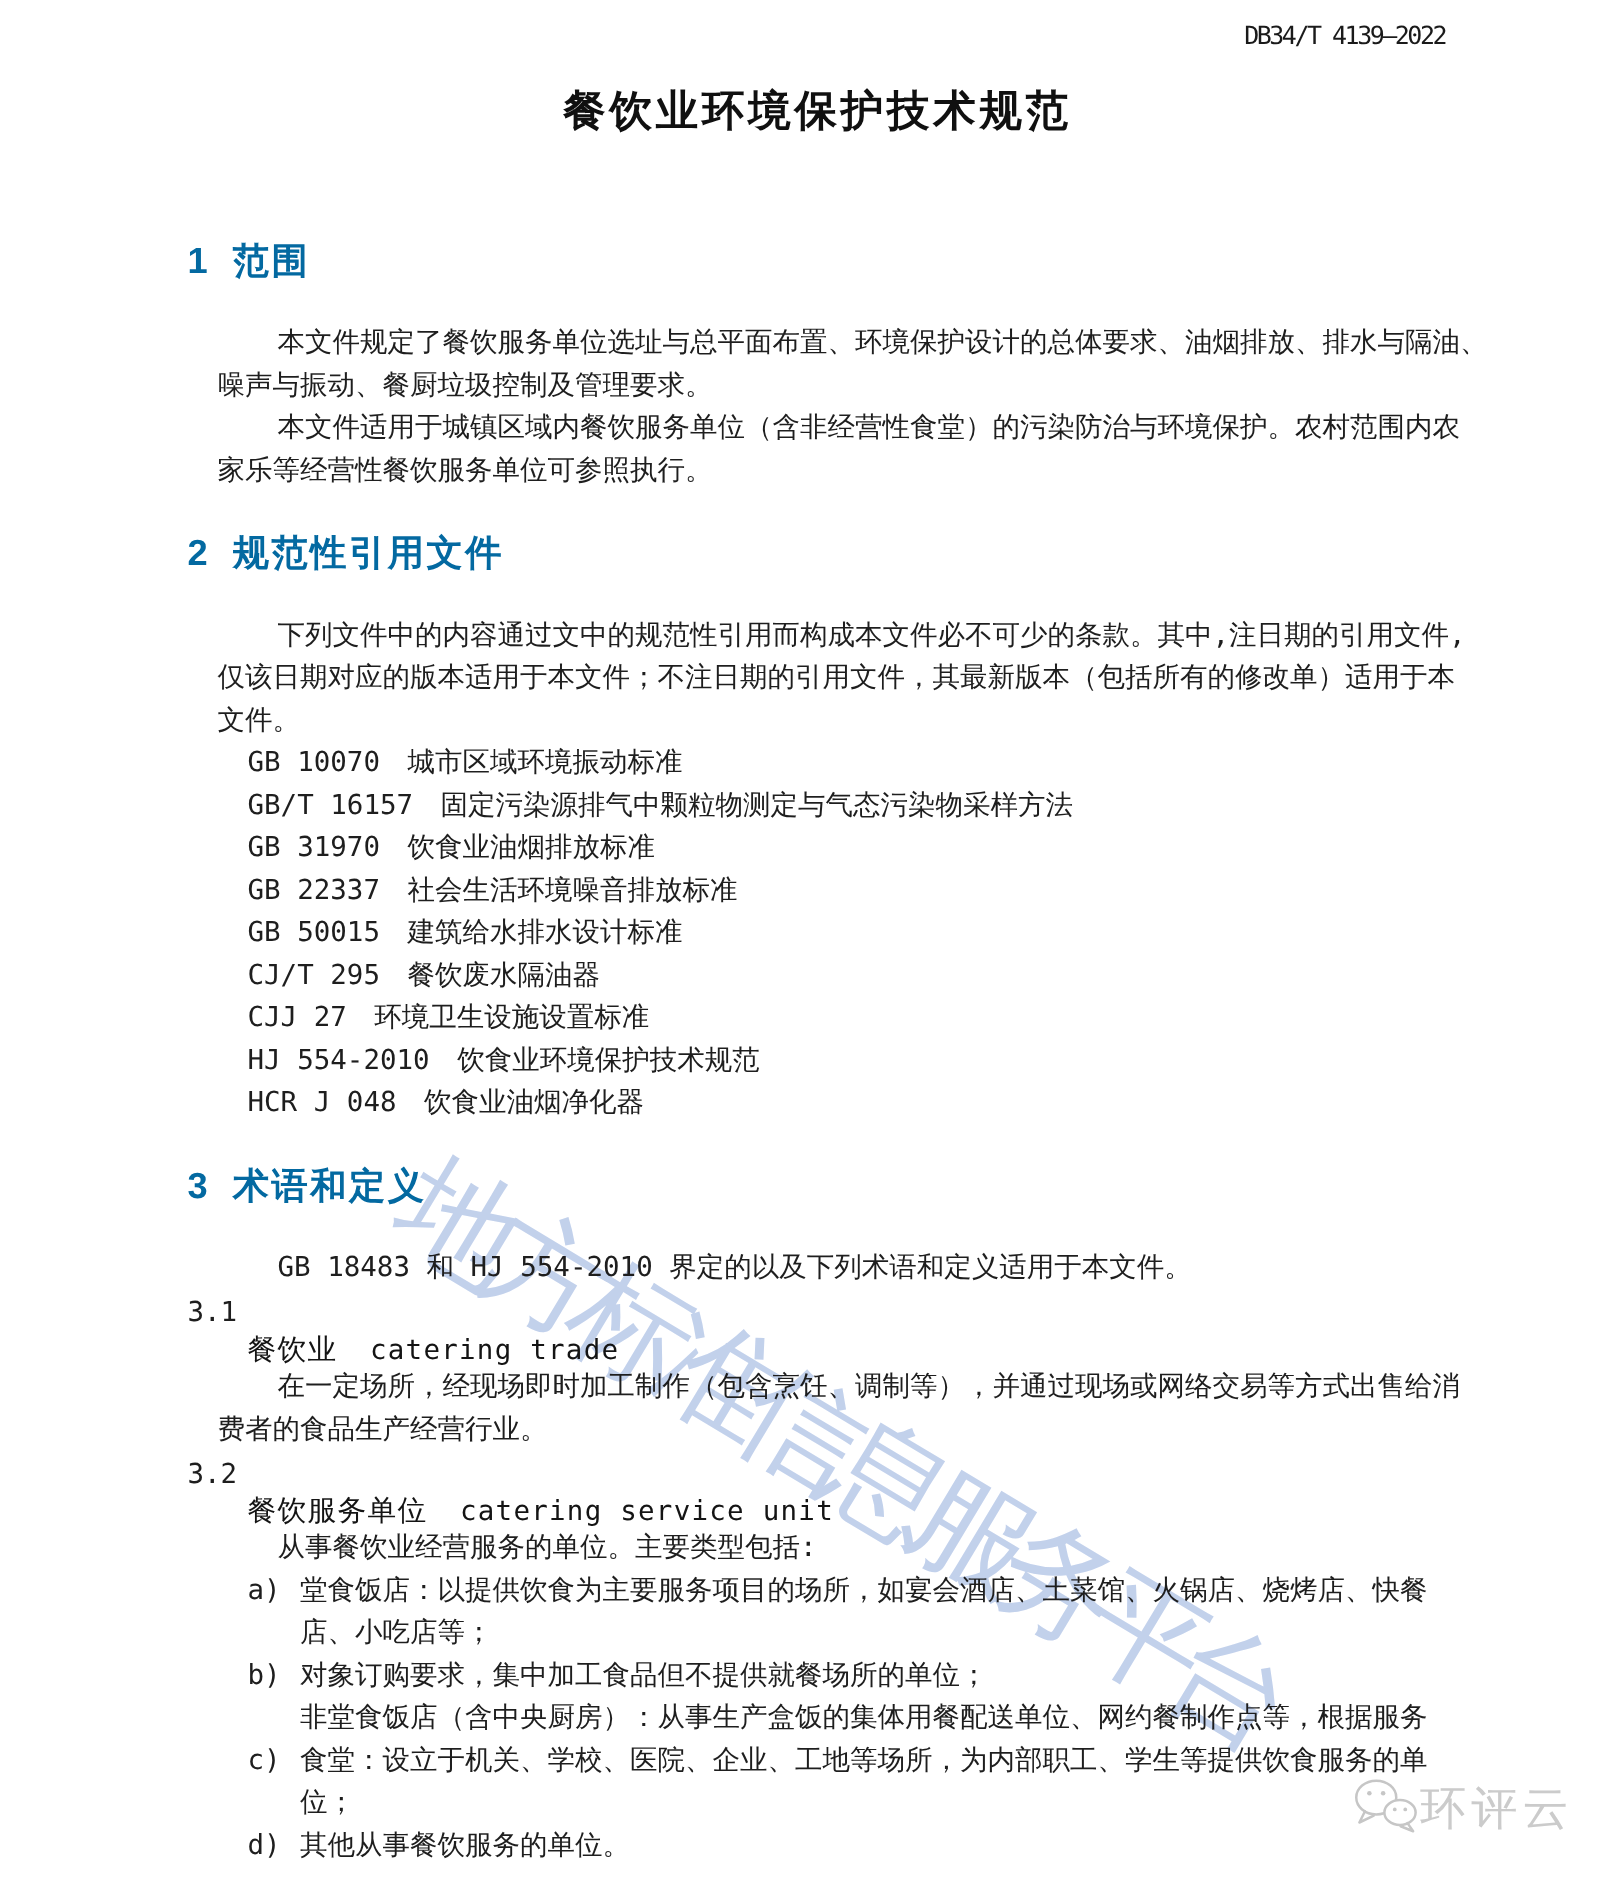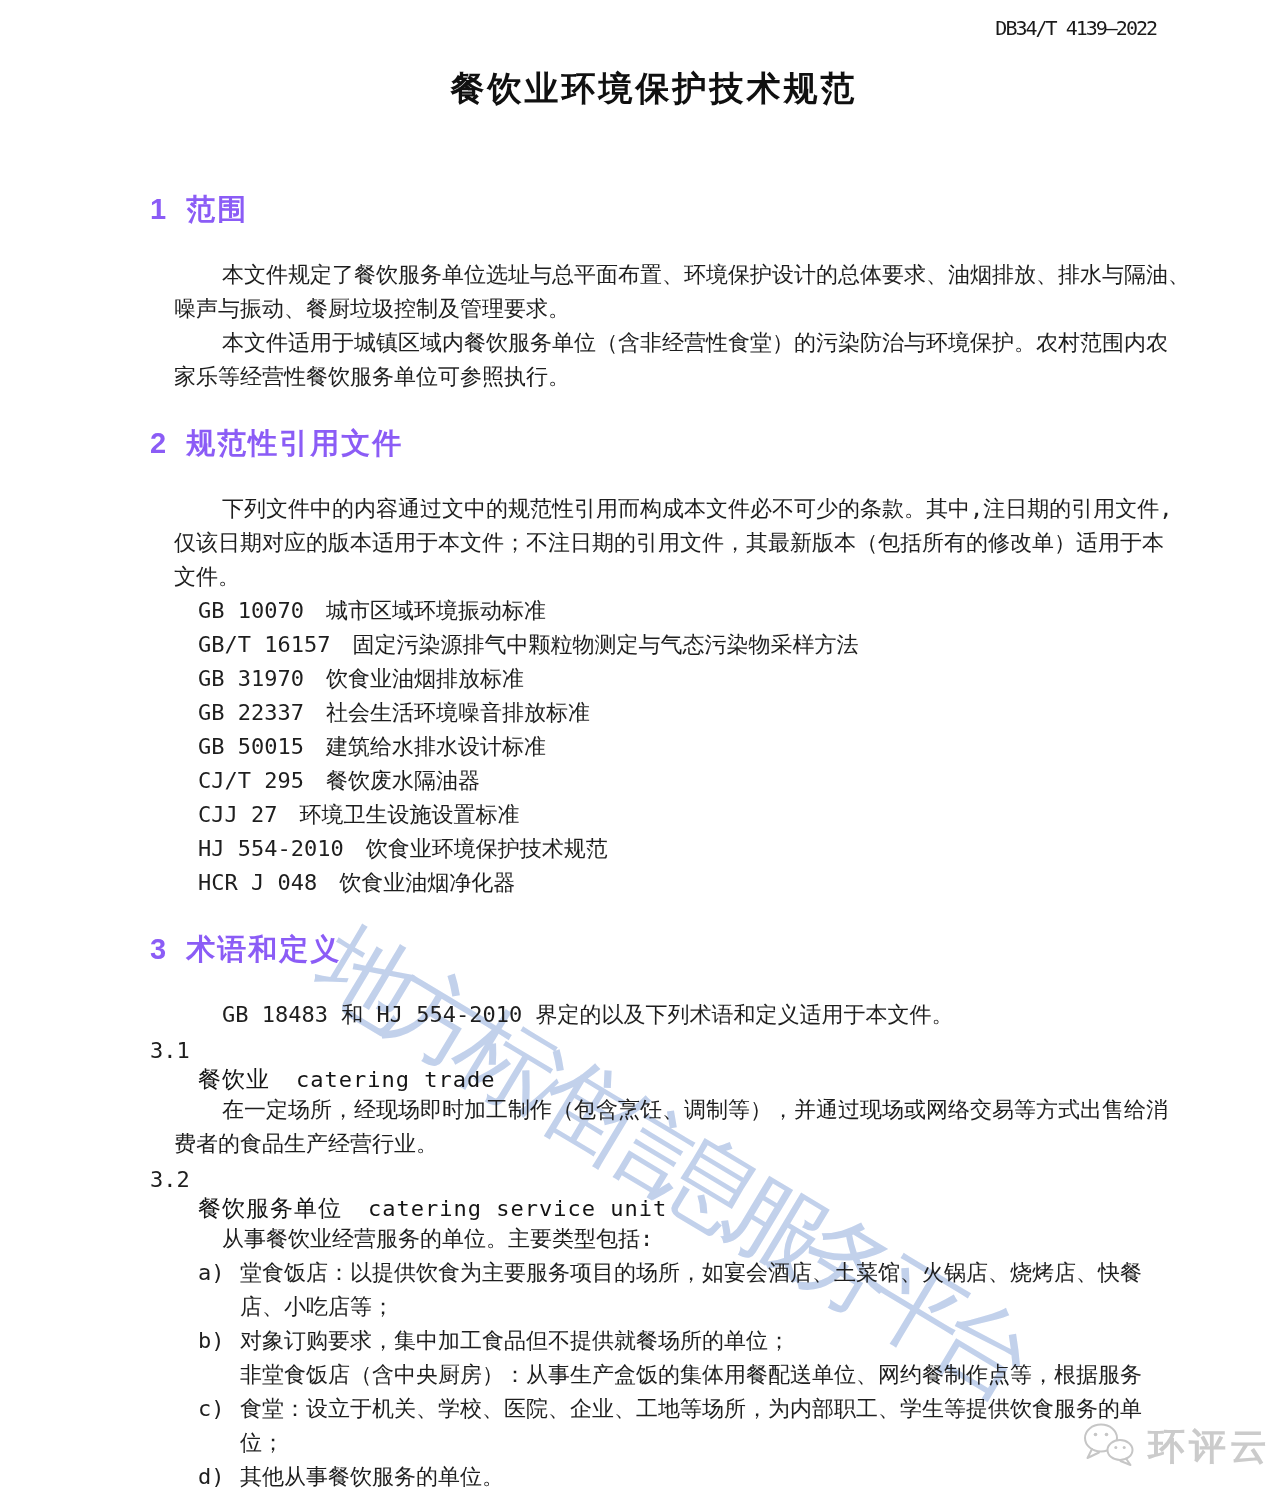--- a/index.html
+++ b/index.html
@@ -26,42 +26,42 @@
     transform:rotate(31deg); transform-origin:0 0;
     font-family:"Liberation Serif",serif;
     pointer-events:none;
   }
   .content {
     position:absolute; top:186px; left:150px; width:1014px; z-index:2;
   }
   .sec-h {
     font-family:"Liberation Sans",sans-serif; font-weight:bold;
     font-size:29px; line-height:34px; letter-spacing:2px;
-    margin:32px 0; color:#8b5cf6; white-space:nowrap;
+    margin:32px 0; color:#0369a1; white-space:nowrap;
   }
   .sec-h:first-child { margin-top:6px; }
   .sec-num { display:inline-block; margin-right:20px; letter-spacing:0; }
   .para { font-size:22px; }
   .para .line { line-height:34px; white-space:nowrap;margin-left:24px; }
   .para .line.indent { text-indent:48px; }
   .ref { font-size:22px; line-height:34px; padding-left:48px; white-space:nowrap; }
   .ref .ref-title { margin-left:22px; }
   .clause { font-size:22px; line-height:34px; margin-top:2px; white-space:nowrap; }
   .term {
     padding-left:48px; line-height:22px; white-space:nowrap;
     font-weight:normal; color:#141414;
   }
   .term .term-zh { font-family:"Liberation Sans",sans-serif; font-size:23px; letter-spacing:1px; }
   .term .term-en { font-size:22px; margin-left:26px; letter-spacing:1px; }
   .li { position:relative; font-size:22px; }
   .li .li-label { position:absolute; left:48px; top:0; line-height:34px; }
   .li .li-line { line-height:34px; padding-left:90px; white-space:nowrap; }
   .footer-brand {
     position:absolute; left:1082px; top:1420px; z-index:3;
-    display:flex; align-items:center; gap:12px;font-weight:bold;
+    display:flex; align-items:center; gap:0;
   }
   .footer-brand .brand-name {
     font-family:"Liberation Sans",sans-serif; font-size:37px;
     color:#cbcbcb; letter-spacing:4px; white-space:nowrap;
   }
 </style>
 </head>
 <body>
 
 <div class="doc-code">DB34/T 4139—2022</div>

